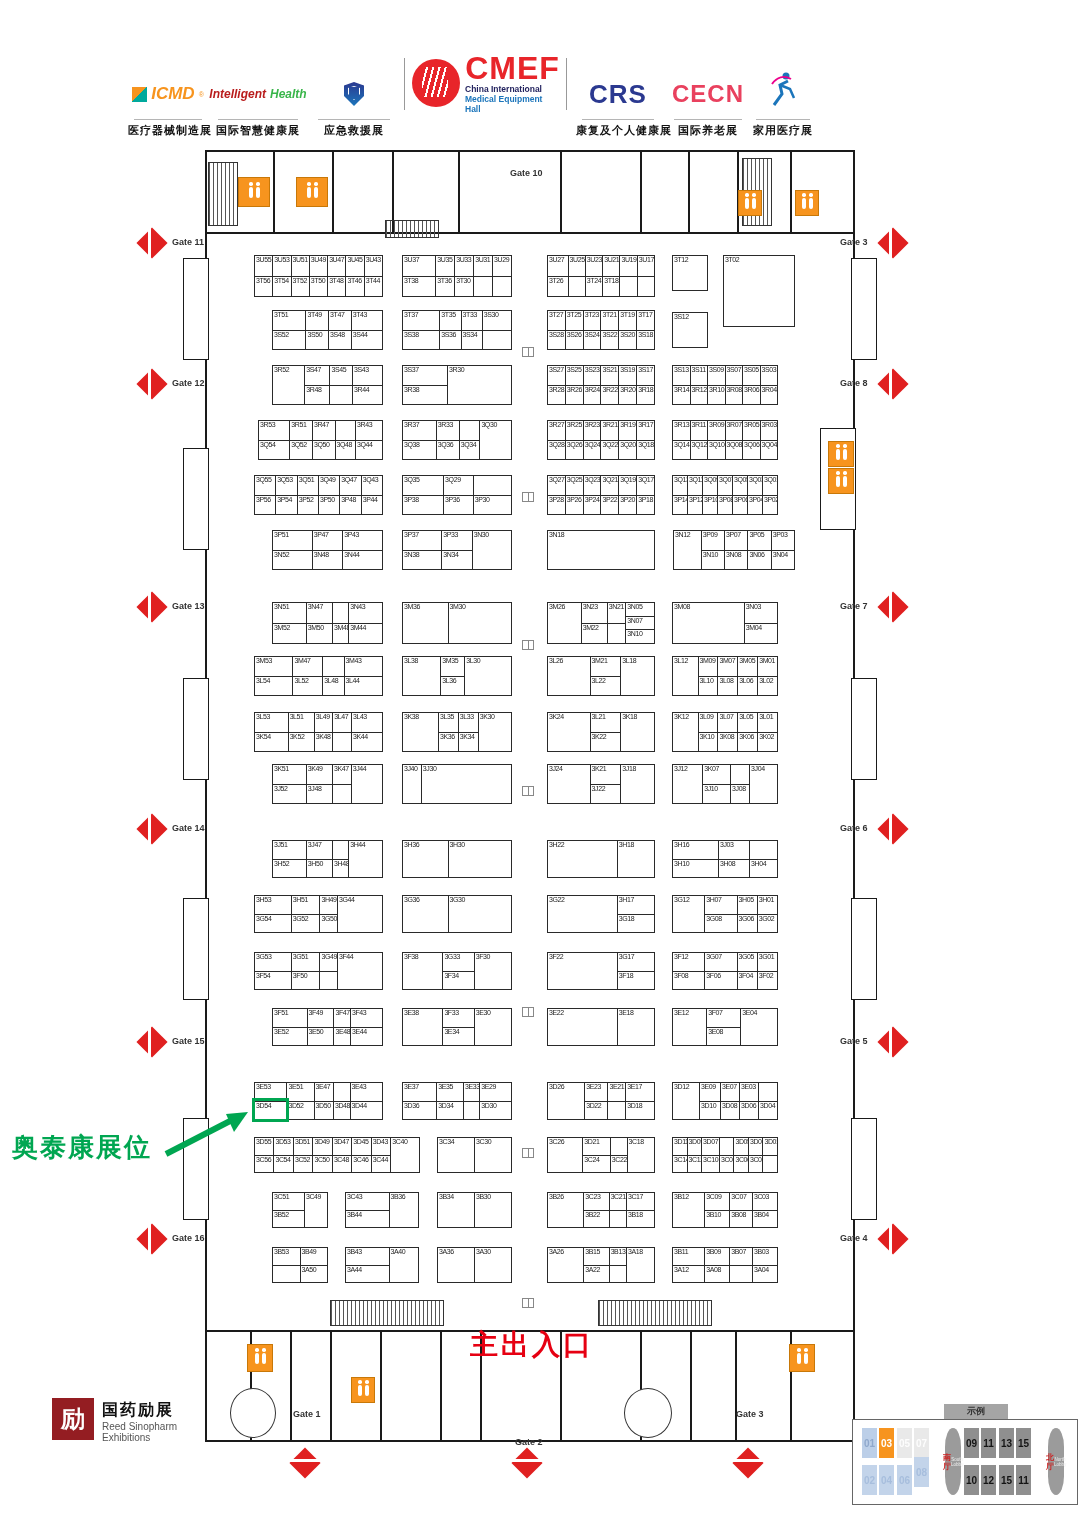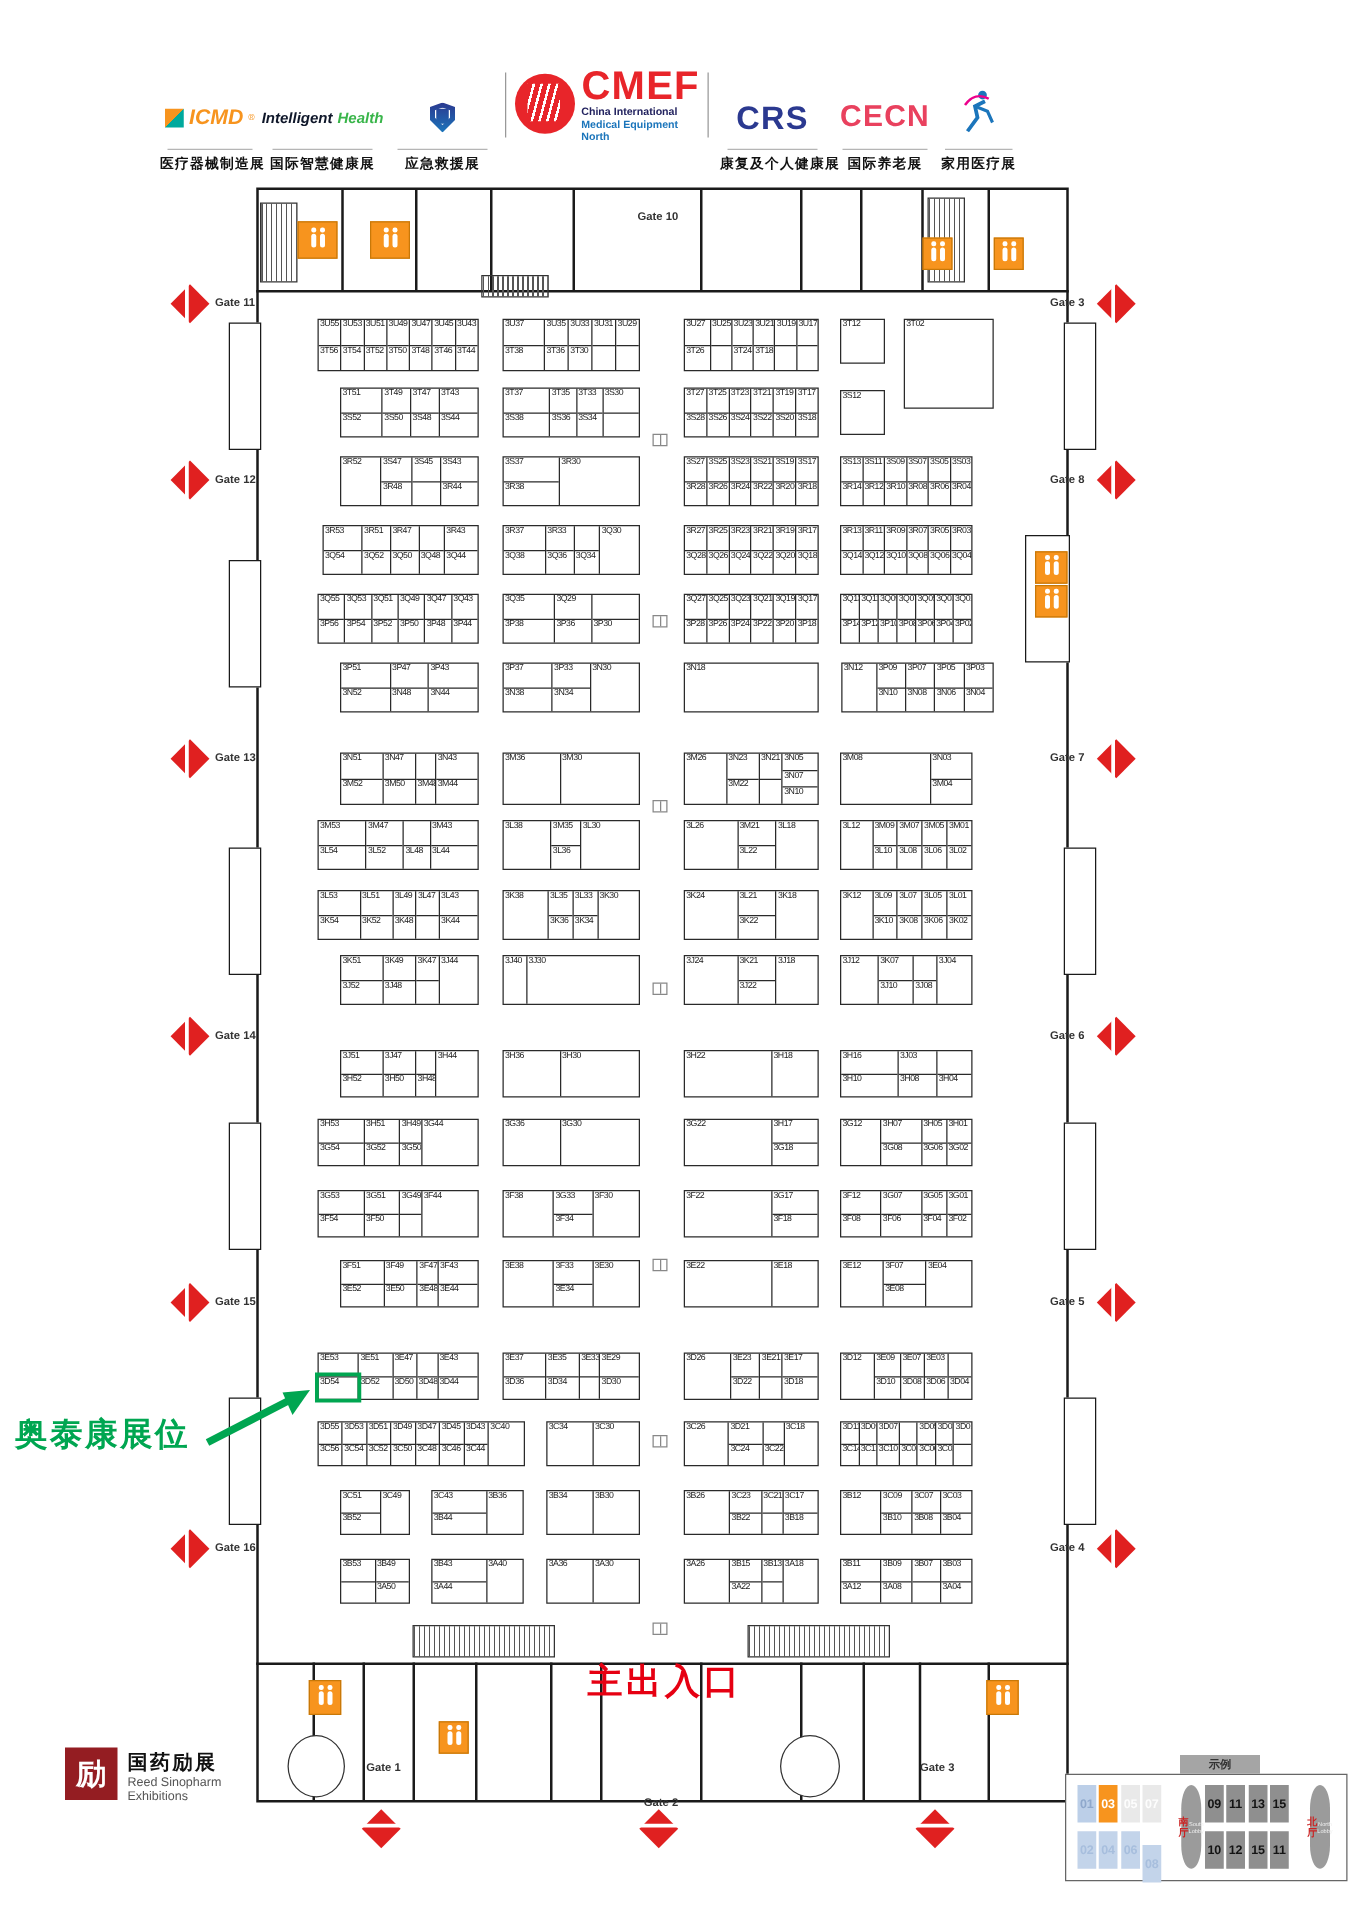--- a/index.html
+++ b/index.html
@@ -7,21 +7,21 @@
   .a{position:absolute;}
 
   
   .grp{position:absolute;text-align:center;}
   .g-logo{height:48px;display:flex;align-items:center;justify-content:center;gap:4px;}
   .g-line{border-top:1px solid #b5b5b5;margin:1px 6px 3px 6px;}
   .g-label{font-size:11px;font-weight:bold;color:#111;letter-spacing:1px;white-space:nowrap;}
   .cube{width:15px;height:15px;background:linear-gradient(135deg,#F7941E 50%,#00A99D 50%);display:inline-block;}
   .icmd-t{font-size:17px;font-weight:900;color:#F7941E;font-style:italic;}
   .reg{font-size:7px;color:#F7941E;vertical-align:top;}
-  .ih1{font-size:12px;font-weight:900;color:#0f172a;font-style:italic;}
+  .ih1{font-size:12px;font-weight:900;color:#b91c1c;font-style:italic;}
   .ih2{font-size:12px;font-weight:900;color:#39B54A;font-style:italic;}
   .shield{width:20px;height:24px;background:linear-gradient(180deg,#2B3990,#1B75BB);clip-path:polygon(50% 0,100% 15%,100% 58%,50% 100%,0 58%,0 15%);position:relative;}
   .shield:after{content:"";position:absolute;left:4px;top:4px;right:4px;bottom:6px;border:1.5px solid #fff;clip-path:polygon(50% 0,100% 15%,100% 58%,50% 100%,0 58%,0 15%);}
   .cmef-circle{width:48px;height:48px;border-radius:50%;background:#E8252A;position:relative;flex:none;}
   .cmef-circle:after{content:"";position:absolute;left:10px;top:8px;width:26px;height:30px;background:repeating-linear-gradient(105deg,transparent 0 4px,#fff 4px 6px);}
   .cmef-word{font-size:32px;font-weight:900;color:#E8252A;line-height:32px;letter-spacing:1px;}
   .cmef-sub1{font-size:8.5px;font-weight:bold;color:#23235f;text-align:left;}
   .cmef-sub2{font-size:8.5px;font-weight:bold;color:#1B75BB;text-align:left;}
   .crs-t{font-size:26px;font-weight:900;color:#2B3990;letter-spacing:1px;}
   .cecn-t{font-size:24px;font-weight:900;color:#E9415E;letter-spacing:1px;}
@@ -110,21 +110,21 @@
       <div class="g-line"></div>
       <div class="g-label">应急救援展</div>
     </div>
     <div class="vdiv" style="left:404px;top:58px;height:52px"></div>
     <div class="grp" style="left:412px;top:52px;width:148px">
       <div style="display:flex;align-items:center;gap:5px">
         <div class="cmef-circle"></div>
         <div>
           <div class="cmef-word">CMEF</div>
           <div class="cmef-sub1">China International</div>
-          <div class="cmef-sub2">Medical Equipment North</div>
+          <div class="cmef-sub2">Medical Equipment Hall</div>
         </div>
       </div>
     </div>
     <div class="vdiv" style="left:566px;top:58px;height:52px"></div>
     <div class="grp" style="left:576px;top:70px;width:84px">
       <div class="g-logo">
           <span class="crs-t">CRS</span>
         </div>
       <div class="g-line"></div>
       <div class="g-label">康复及个人健康展</div>
@@ -1533,21 +1533,21 @@
 
   <div class="lg-tab">示例</div>
   <div class="lg-box" id="legend">
       <div class="lg-cell blue" style="left: 9px; top: 8px;">01</div>
       <div class="lg-cell active" style="left: 26px; top: 8px;">03</div>
       <div class="lg-cell muted" style="left: 44px; top: 8px;">05</div>
       <div class="lg-cell muted" style="left: 61px; top: 8px;">07</div>
       <div class="lg-cell blue2" style="left: 9px; top: 45px;">02</div>
       <div class="lg-cell blue2" style="left: 26px; top: 45px;">04</div>
       <div class="lg-cell blue2" style="left: 44px; top: 45px;">06</div>
-      <div class="lg-cell blue2" style="left: 61px; top: 56px;">08</div>
+      <div class="lg-cell blue2" style="left: 61px; top: 37px;">08</div>
       <div class="lg-cell dark" style="left: 111px; top: 8px;">09</div>
       <div class="lg-cell dark" style="left: 128px; top: 8px;">11</div>
       <div class="lg-cell dark" style="left: 146px; top: 8px;">13</div>
       <div class="lg-cell dark" style="left: 163px; top: 8px;">15</div>
       <div class="lg-cell dark" style="left: 111px; top: 45px;">10</div>
       <div class="lg-cell dark" style="left: 128px; top: 45px;">12</div>
       <div class="lg-cell dark" style="left: 146px; top: 45px;">15</div>
       <div class="lg-cell dark" style="left: 163px; top: 45px;">11</div>
       <div class="lg-oval" style="left: 92px; top: 8px;">
         <div class="cn">南厅</div>

